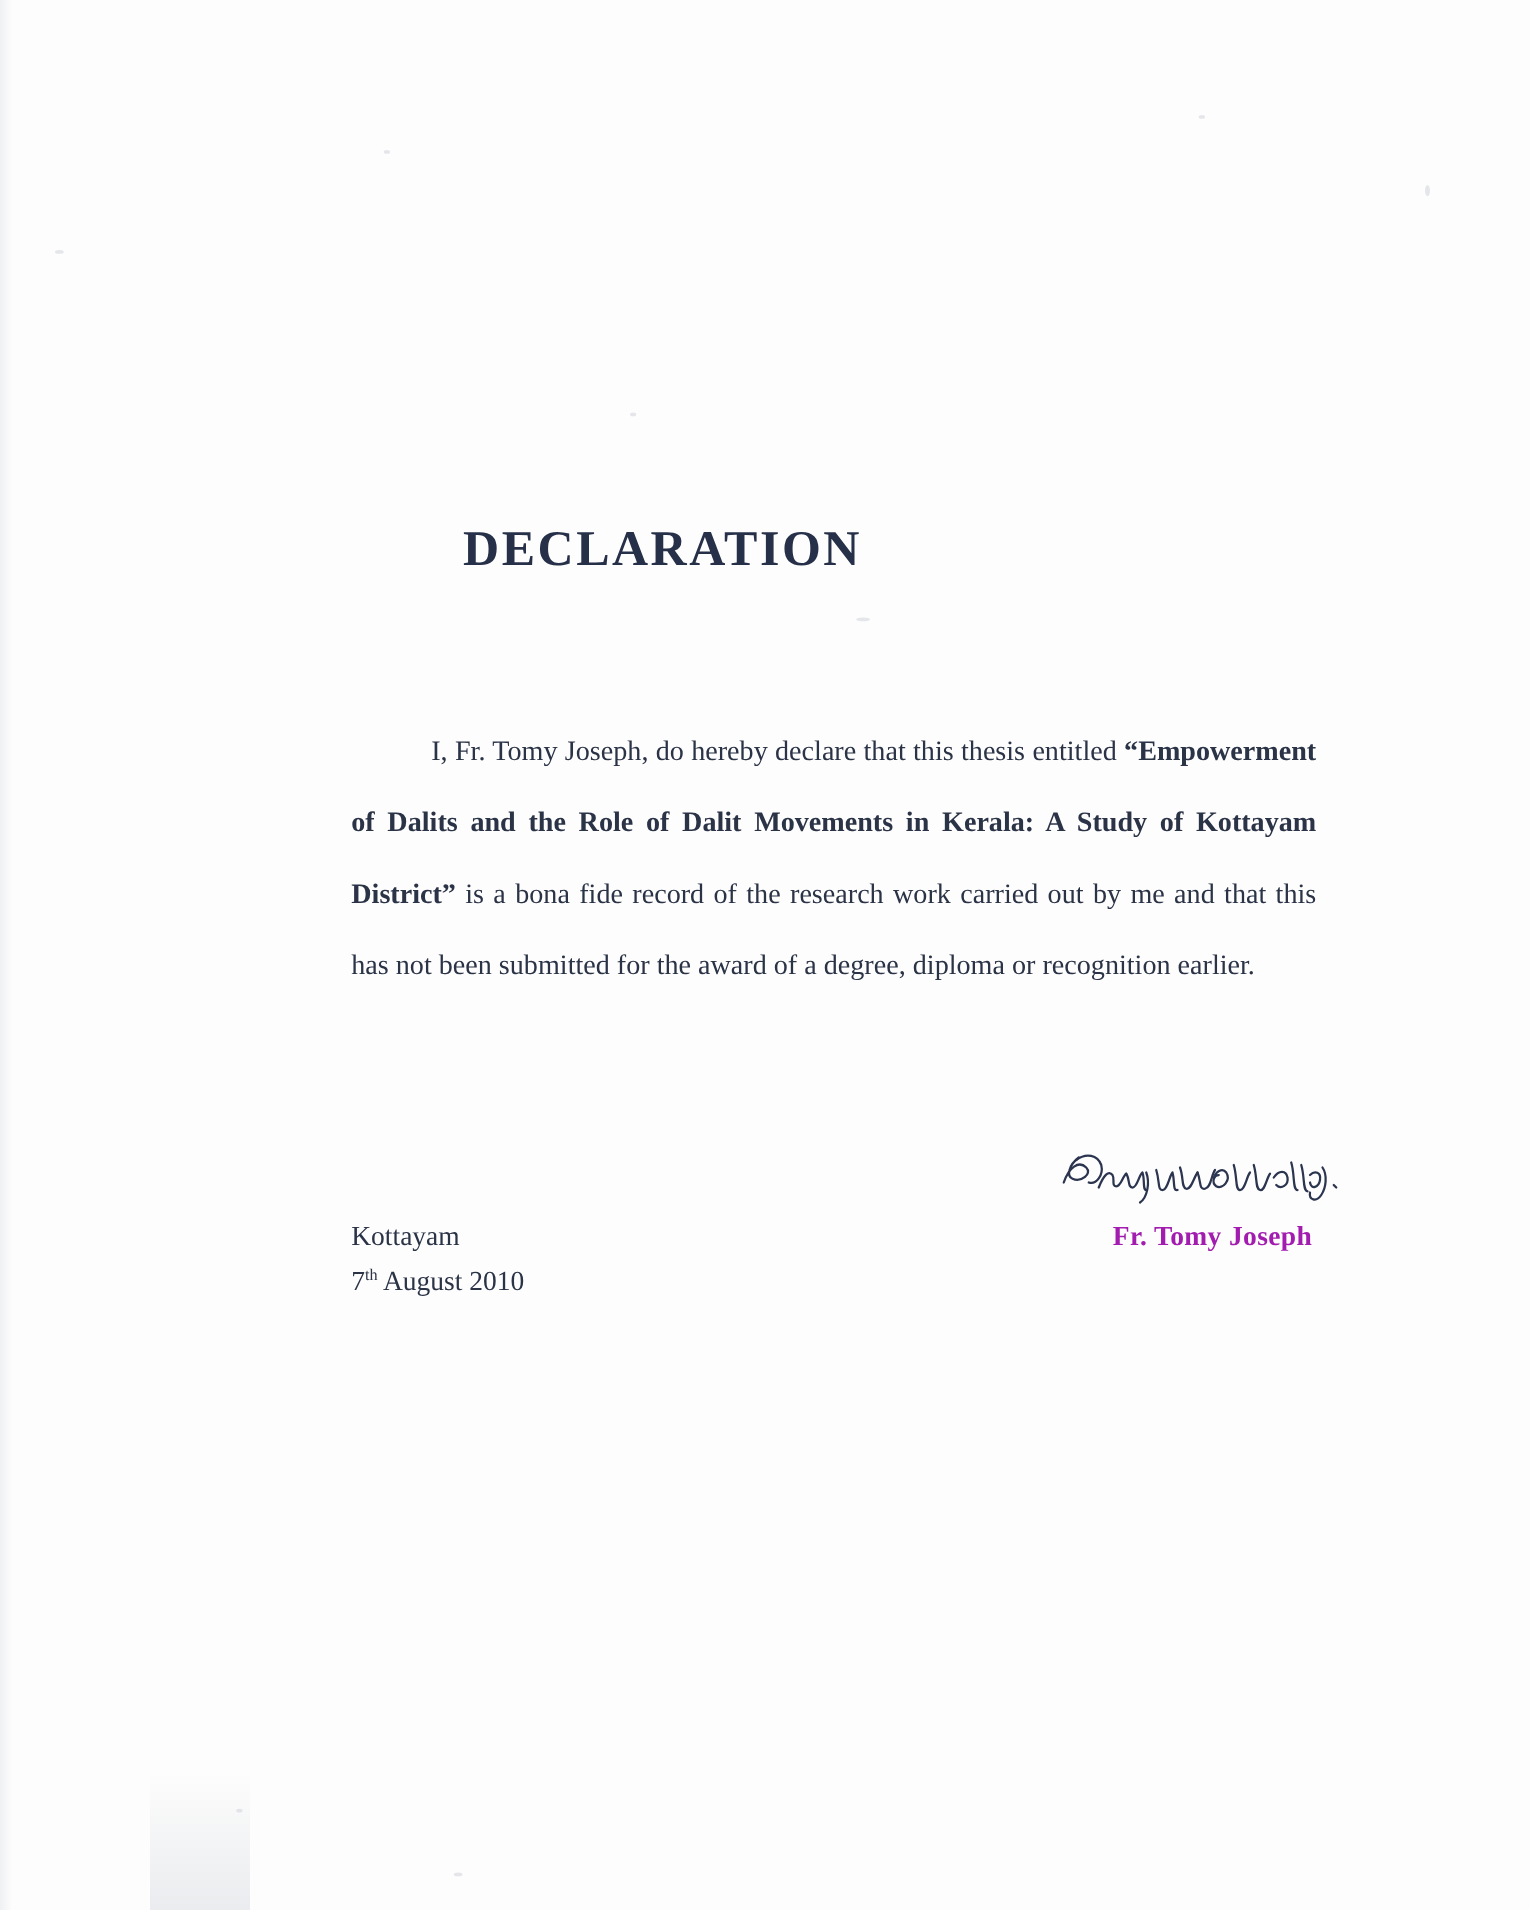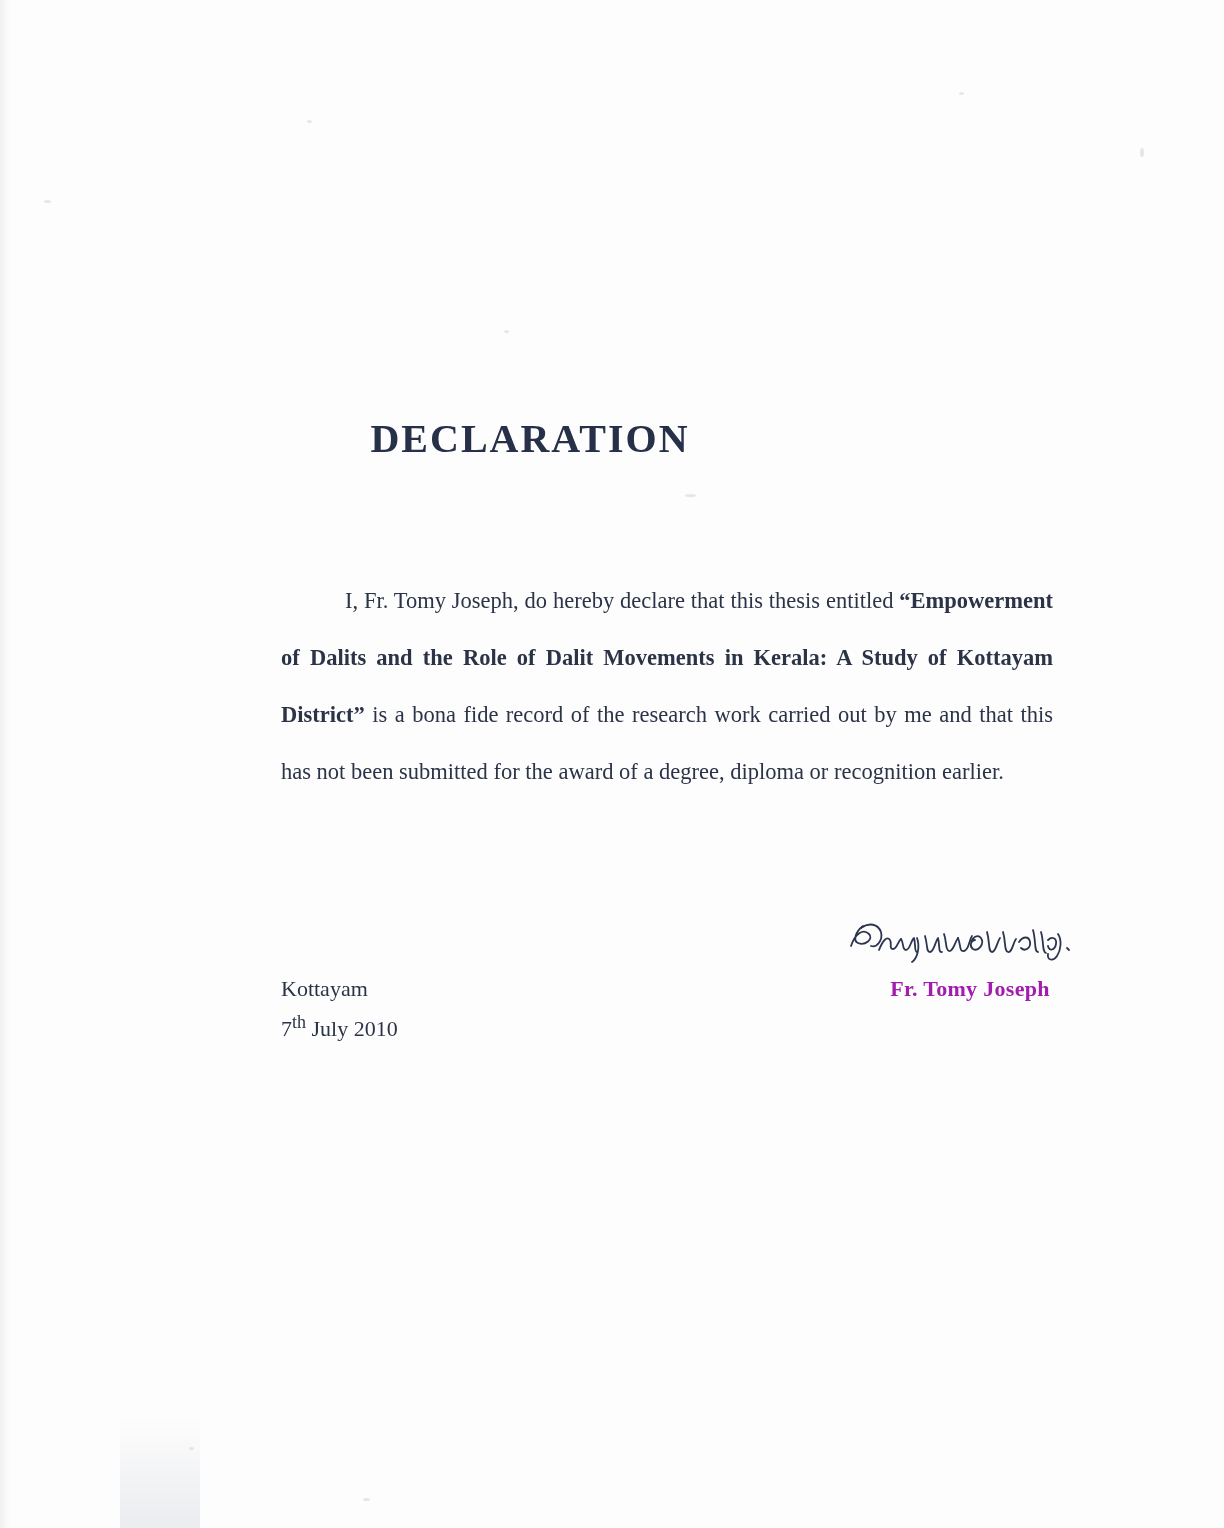--- a/index.html
+++ b/index.html
@@ -107,21 +107,21 @@
     color: #2b3347;
   }
   .date {
     position: absolute;
     top: 1012px;
     left: 281px;
     font-size: 22px;
     color: #2b3347;
   }
   .date sup {
-    font-size: 18px;
+    font-size: 13px;
     vertical-align: super;
   }
 </style>
 </head>
 <body>
 
 <div class="page">
 
   <div class="edge-shadow-left"></div>
   <div class="edge-shadow-bottom"></div>
@@ -162,15 +162,15 @@
         <path d="M213 22 C217 28, 216 38, 212 44 C208 50, 202 48, 203 42"></path>
         <path d="M222 36 L224 38"></path>
       </g>
     </svg>
   </div>
 
   <div class="signer">Fr. Tomy Joseph</div>
 
   <div class="place">Kottayam</div>
 
-  <div class="date"><span>7</span><sup>th</sup><span> July 2010</span></div>
+  <div class="date"><span>7</span><sup>th</sup><span> August 2010</span></div>
 
 </div>
 
 </body></html>

